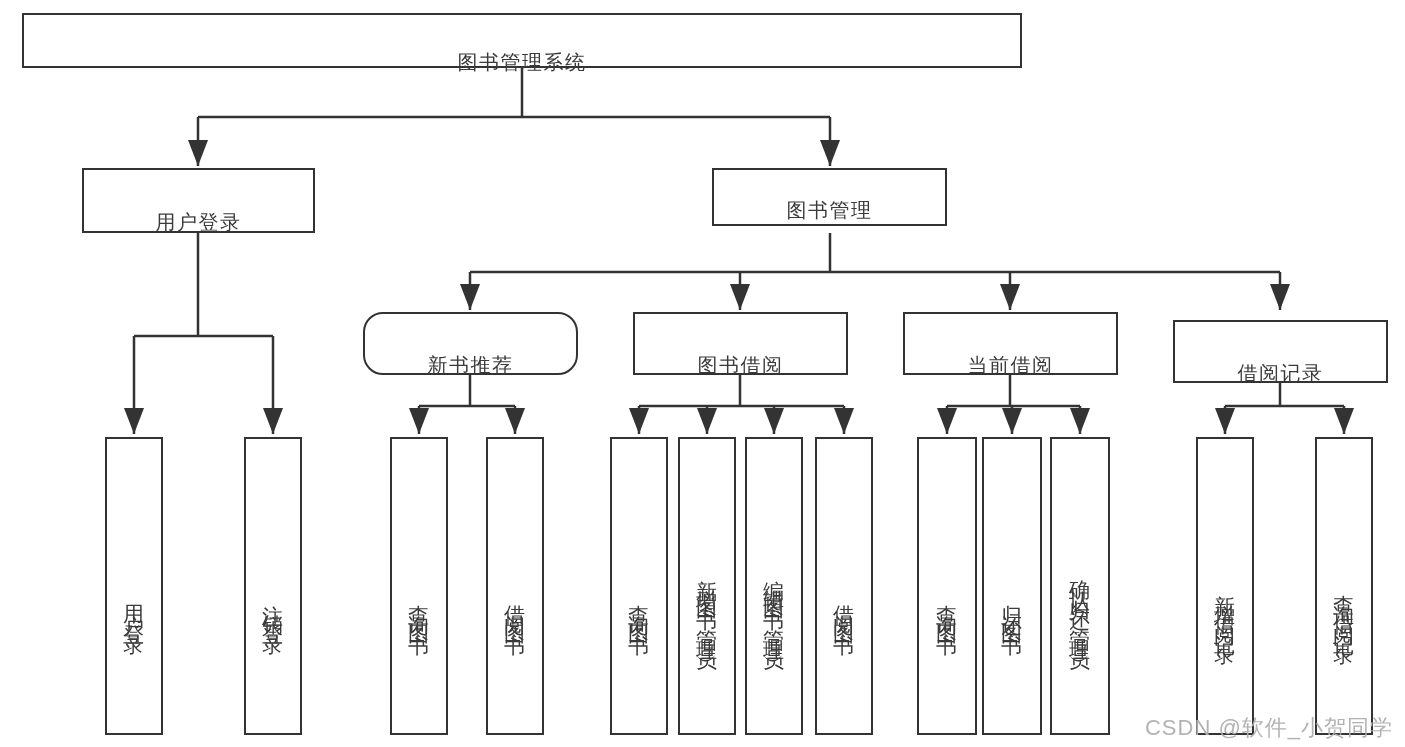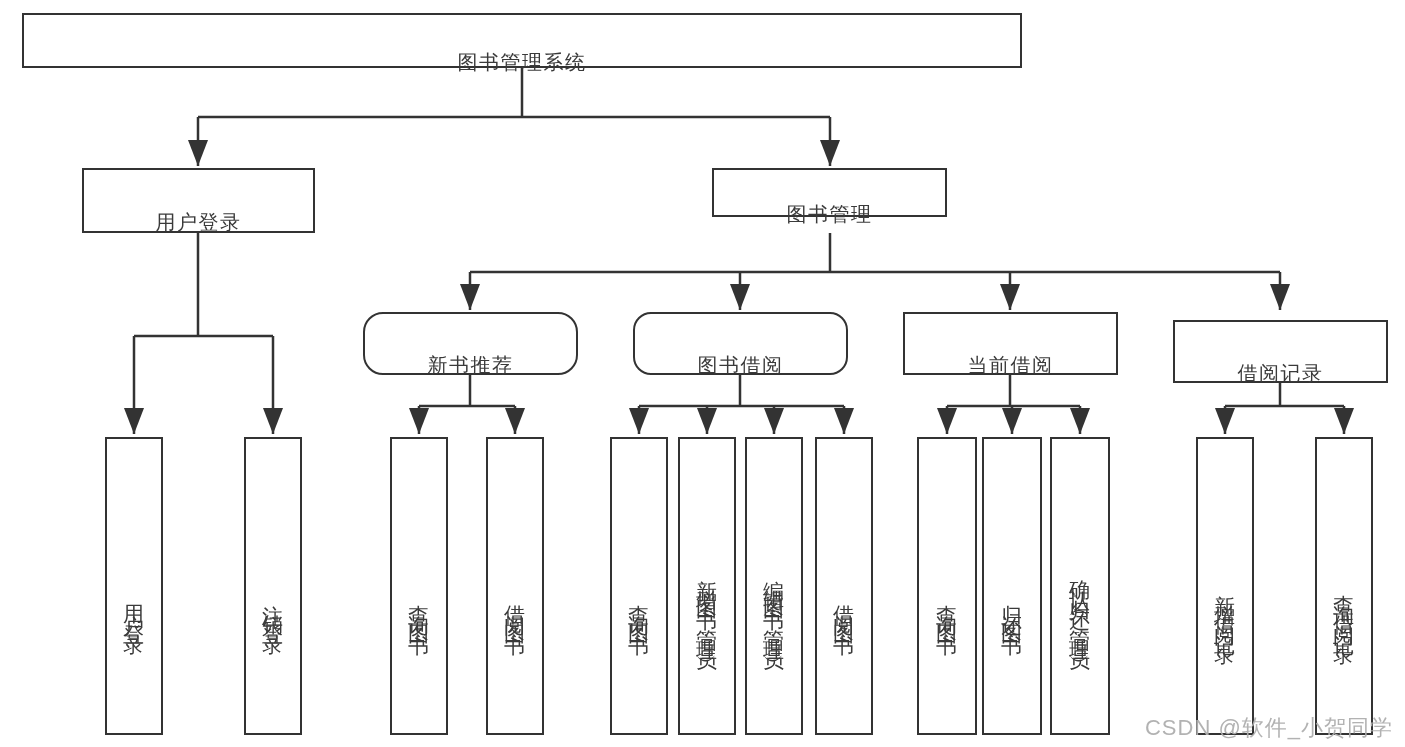--- a/index.html
+++ b/index.html
@@ -99,28 +99,28 @@
     </g>
   </svg>
 
   <div class="box" style="left:22px; top:13px; width:1000px; height:55px;">
     <span class="lbl">图书管理系统</span>
   </div>
 
   <div class="box" style="left:82px; top:168px; width:233px; height:65px;">
     <span class="lbl">用户登录</span>
   </div>
-  <div class="box" style="left:712px; top:168px; width:235px; height:49px;">
+  <div class="box" style="left:712px; top:168px; width:235px; height:58px;align-items:flex-end;">
     <span class="lbl">图书管理</span>
   </div>
 
   <div class="box" style="left:363px; top:312px; width:215px; height:63px;border-radius:20px;">
     <span class="lbl">新书推荐</span>
   </div>
-  <div class="box" style="left:633px; top:312px; width:215px; height:63px;border-radius:18px;">
+  <div class="box" style="left:633px; top:312px; width:215px; height:63px;">
     <span class="lbl">图书借阅</span>
   </div>
   <div class="box" style="left:903px; top:312px; width:215px; height:63px;justify-content:center;">
     <span class="lbl">当前借阅</span>
   </div>
   <div class="box" style="left:1173px; top:320px; width:215px; height:63px;">
     <span class="lbl">借阅记录</span>
   </div>
 
   <div class="box v" style="left:105px; top:437px; width:58px; height:298px;">

